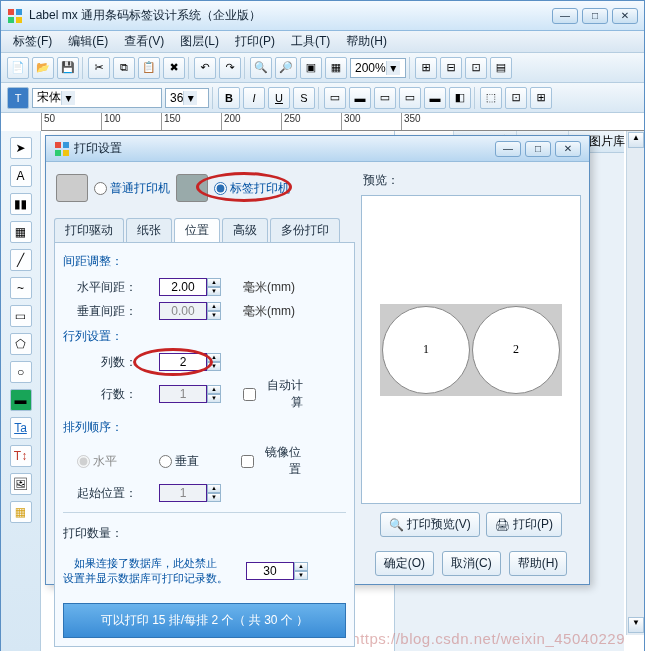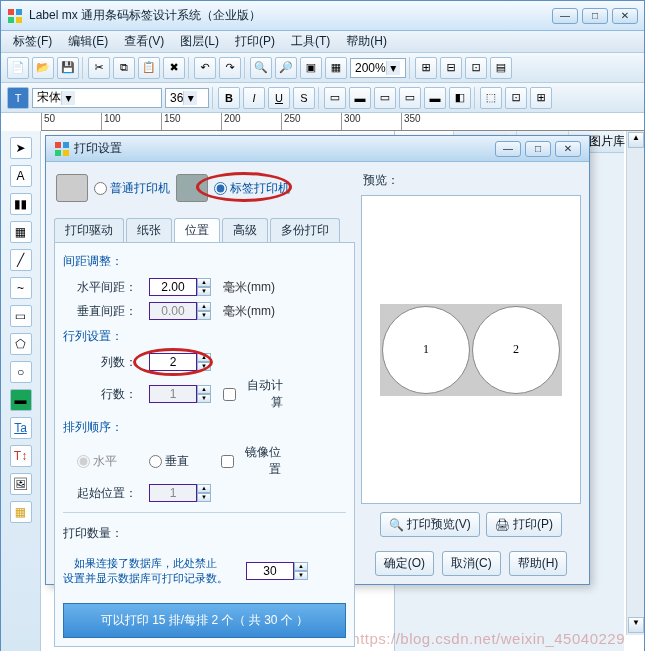--- a/index.html
+++ b/index.html
@@ -40,21 +40,21 @@
 .dhead{display:flex;align-items:center;gap:6px;padding:4px 2px}
 .printer-ico{width:32px;height:28px;background:#ccc;border:1px solid #888;border-radius:3px}
 .radio{display:flex;align-items:center;gap:3px;color:#0453a3;position:relative}
 .radio input{accent-color:#2a6fb5}
 .circle-mark{position:absolute;border:3px solid #c72424;border-radius:50%;pointer-events:none}
 .dtabs{display:flex;border-bottom:1px solid #aac4da;margin-top:12px}
 .dtab{padding:3px 10px;border:1px solid #aac4da;border-bottom:none;background:#e4eef6;margin-right:2px;border-radius:3px 3px 0 0;color:#234}
 .dtab.active{background:#fdfeff}
 .dcontent{border:1px solid #aac4da;border-top:none;background:#f5faff;padding:8px;flex:1;display:flex;flex-direction:column;gap:6px}
 .group-lbl{color:#0453a3;padding:2px 0}
-.row{display:flex;align-items:center;gap:12px;padding-left:14px}
+.row{display:flex;align-items:center;gap:22px;padding-left:14px}
 .row label{color:#234;width:60px;text-align:right}
 .spin{display:flex}
 .spin input{width:48px;height:18px;border:1px solid #4c1d95;text-align:center;background:#fff}
 .spin input.dis{background:#eef2f6;color:#888}
 .spin .ud{width:14px;display:flex;flex-direction:column}
 .spin .ud div{height:9px;border:1px solid #96b6d0;background:linear-gradient(#fff,#d6e5f1);font-size:6px;text-align:center;line-height:6px}
 .unit{color:#333}
 .chk{display:flex;align-items:center;gap:3px;color:#888}
 .note{color:#0453a3;text-align:center;font-size:11px;line-height:1.4}
 .printcount{display:flex;align-items:center;gap:18px;padding:6px 0}

